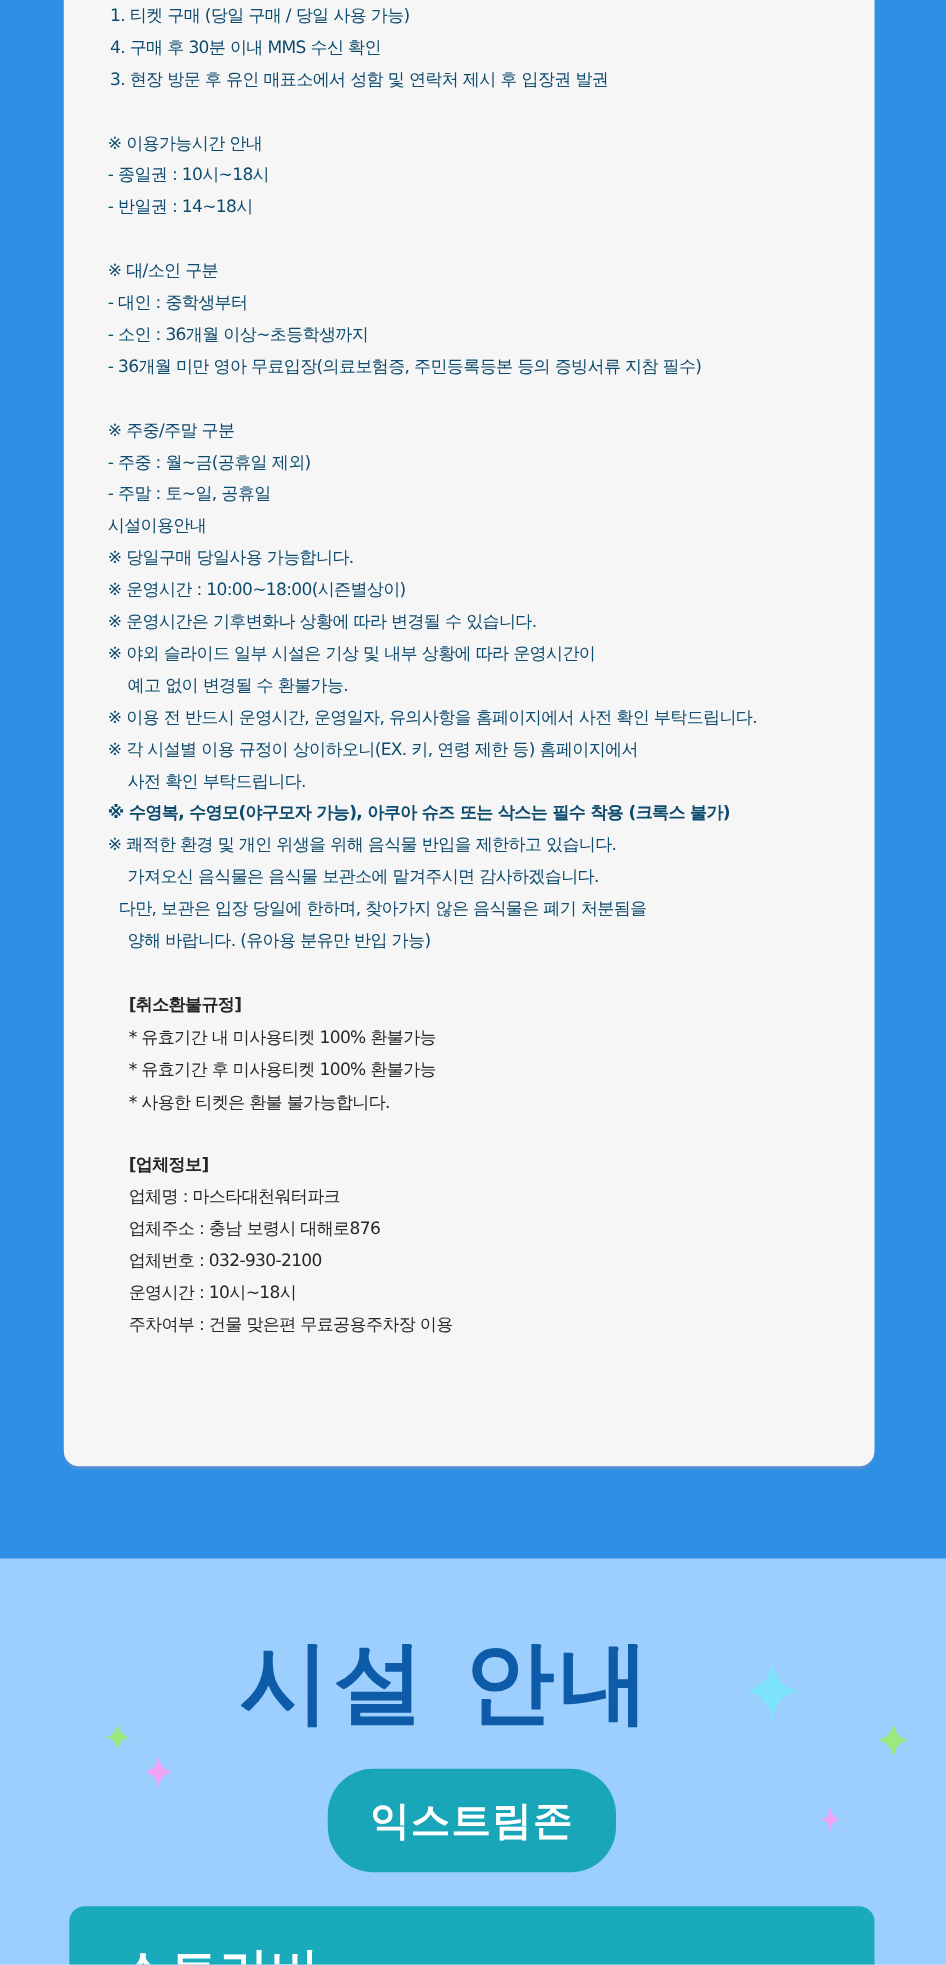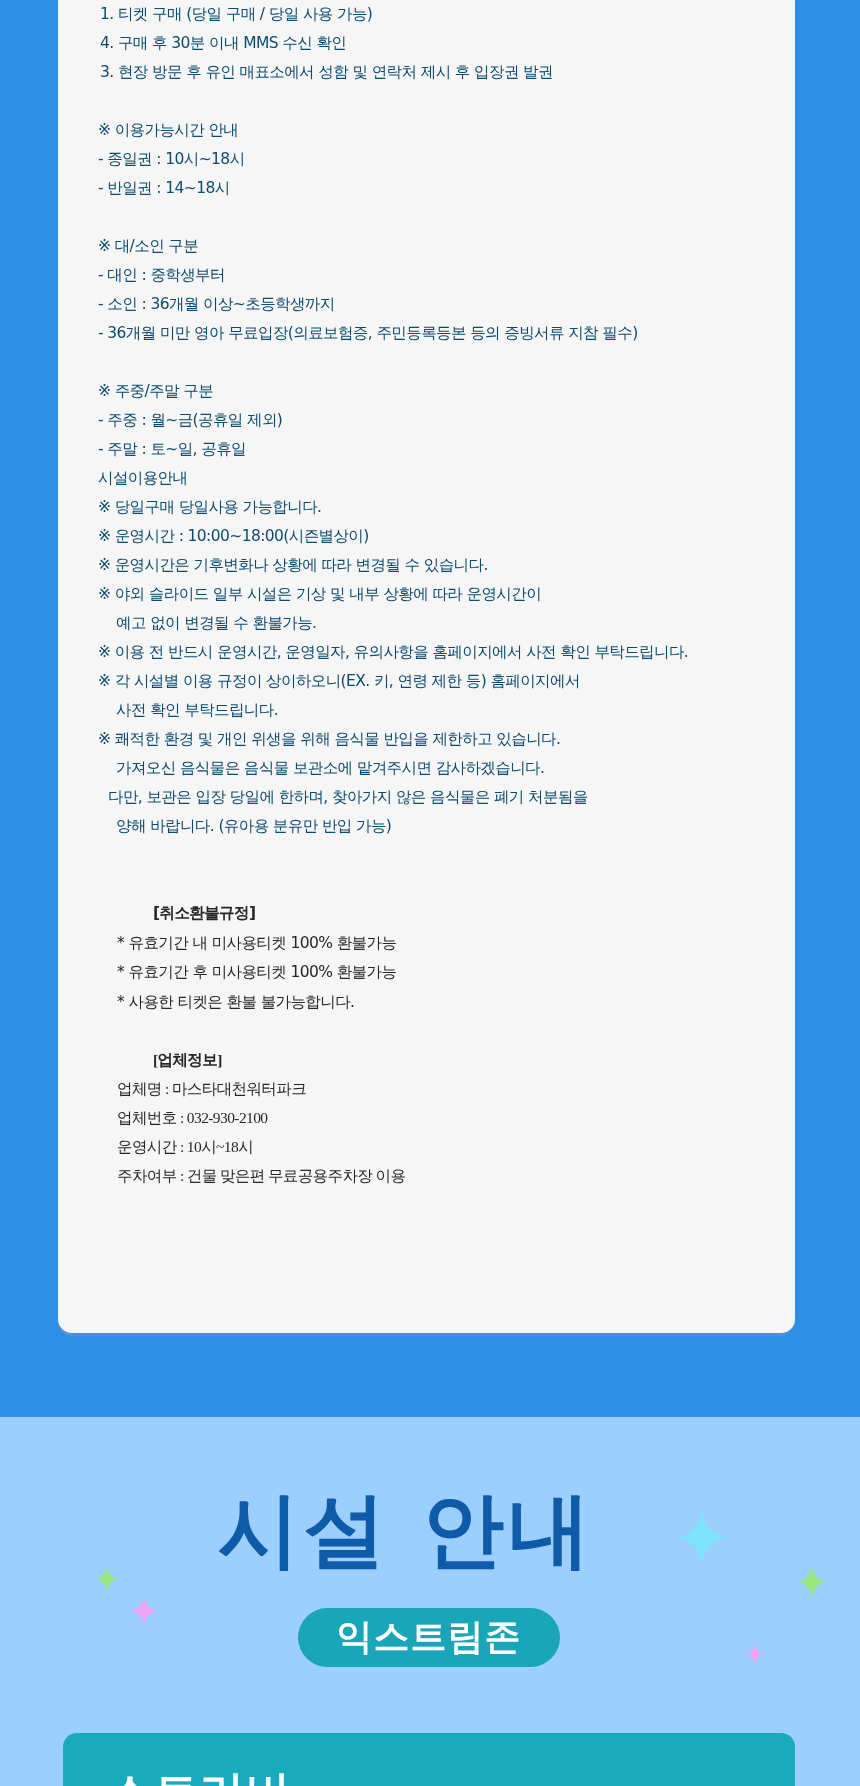--- a/index.html
+++ b/index.html
@@ -17,31 +17,31 @@
     color: #0c4a6e; font-size: 15.5px; letter-spacing: -0.6px;
   }
   .line { height: 29px; line-height: 29px; white-space: nowrap; }
   .line.indent { padding-left: 18px; }
   .line.indent2 { padding-left: 10px; }
   .gap { height: 29px; }
   .line.bold { font-weight: bold; }
 
   .refund-block { position: absolute; left: 117px; top: 899px; color: #262626; font-size: 15.5px; letter-spacing: -0.6px; }
   .refund-block .line { height: 29.5px; line-height: 29.5px; }
-  .heading { font-weight: bold; margin-left: 36px; }
-  .company-block { position: absolute; left: 117px; top: 1045px; color: #262626; font-size: 15.5px; letter-spacing: -0.6px; font-family: Liberation Serif, serif; }
+  .heading { font-weight: bold; }
+  .company-block { position: absolute; left: 117px; top: 1045px; color: #262626; font-size: 15.5px; letter-spacing: -0.6px; }
   .company-block .line { height: 29px; line-height: 29px; }
 
   .facility-section { position: absolute; left: 0; top: 1417px; width: 860px; height: 369px; background: #9CCFFD; }
   .facility-title {
     position: absolute; left: 0; top: 1480px; width: 812px; text-align: center;
     font-size: 82px; font-weight: bold; color: #0E5BAA; letter-spacing: 4px; line-height: 100px;
   }
   .zone-pill {
-    position: absolute; left: 298px; top: 1608px; width: 262px; height: 59px;
+    position: absolute; left: 298px; top: 1608px; width: 262px; height: 94px;
     background: #19A6B8; border-radius: 41px; display: flex; align-items: center; justify-content: center;
     color: #FFFFFF; font-size: 36px; font-weight: bold; letter-spacing: 1px;
   }
   .sub-card {
     position: absolute; left: 63px; top: 1733px; width: 732px; height: 120px;
     background: #19ABBB; border-radius: 14px;
   }
   .sub-card-title {
     position: absolute; left: 45px; top: 34px; color: #FFFFFF; font-size: 44px; font-weight: bold; letter-spacing: 2px; line-height: 50px;
   }
@@ -74,36 +74,38 @@
   <div class="line">- 주말 : 토~일, 공휴일</div>
   <div class="line">시설이용안내</div>
   <div class="line">※ 당일구매 당일사용 가능합니다.</div>
   <div class="line">※ 운영시간 : 10:00~18:00(시즌별상이)</div>
   <div class="line">※ 운영시간은 기후변화나 상황에 따라 변경될 수 있습니다.</div>
   <div class="line">※ 야외 슬라이드 일부 시설은 기상 및 내부 상황에 따라 운영시간이</div>
   <div class="line indent">예고 없이 변경될 수 환불가능.</div>
   <div class="line">※ 이용 전 반드시 운영시간, 운영일자, 유의사항을 홈페이지에서 사전 확인 부탁드립니다.</div>
   <div class="line">※ 각 시설별 이용 규정이 상이하오니(EX. 키, 연령 제한 등) 홈페이지에서</div>
   <div class="line indent">사전 확인 부탁드립니다.</div>
+  <div class="line bold">※ 수영복, 수영모(야구모자 가능), 아쿠아 슈즈 또는 삭스는 필수 착용 (크록스 불가)</div>
   <div class="line">※ 쾌적한 환경 및 개인 위생을 위해 음식물 반입을 제한하고 있습니다.</div>
   <div class="line indent">가져오신 음식물은 음식물 보관소에 맡겨주시면 감사하겠습니다.</div>
   <div class="line indent2">다만, 보관은 입장 당일에 한하며, 찾아가지 않은 음식물은 폐기 처분됨을</div>
   <div class="line indent">양해 바랍니다. (유아용 분유만 반입 가능)</div>
 </div>
 
 <div class="refund-block">
   <div class="line heading">[취소환불규정]</div>
   <div class="line">* 유효기간 내 미사용티켓 100% 환불가능</div>
   <div class="line">* 유효기간 후 미사용티켓 100% 환불가능</div>
   <div class="line">* 사용한 티켓은 환불 불가능합니다.</div>
 </div>
 
 <div class="company-block">
   <div class="line heading">[업체정보]</div>
   <div class="line">업체명 : 마스타대천워터파크</div>
+  <div class="line">업체주소 : 충남 보령시 대해로876</div>
   <div class="line">업체번호 : 032-930-2100</div>
   <div class="line">운영시간 : 10시~18시</div>
   <div class="line">주차여부 : 건물 맞은편 무료공용주차장 이용</div>
 </div>
 
 <div class="facility-section"></div>
 
 <div class="facility-title">시설 안내</div>
 
 <svg class="sparkle" style="left:677px;top:1510px" width="50" height="55" viewBox="0 0 50 55">

